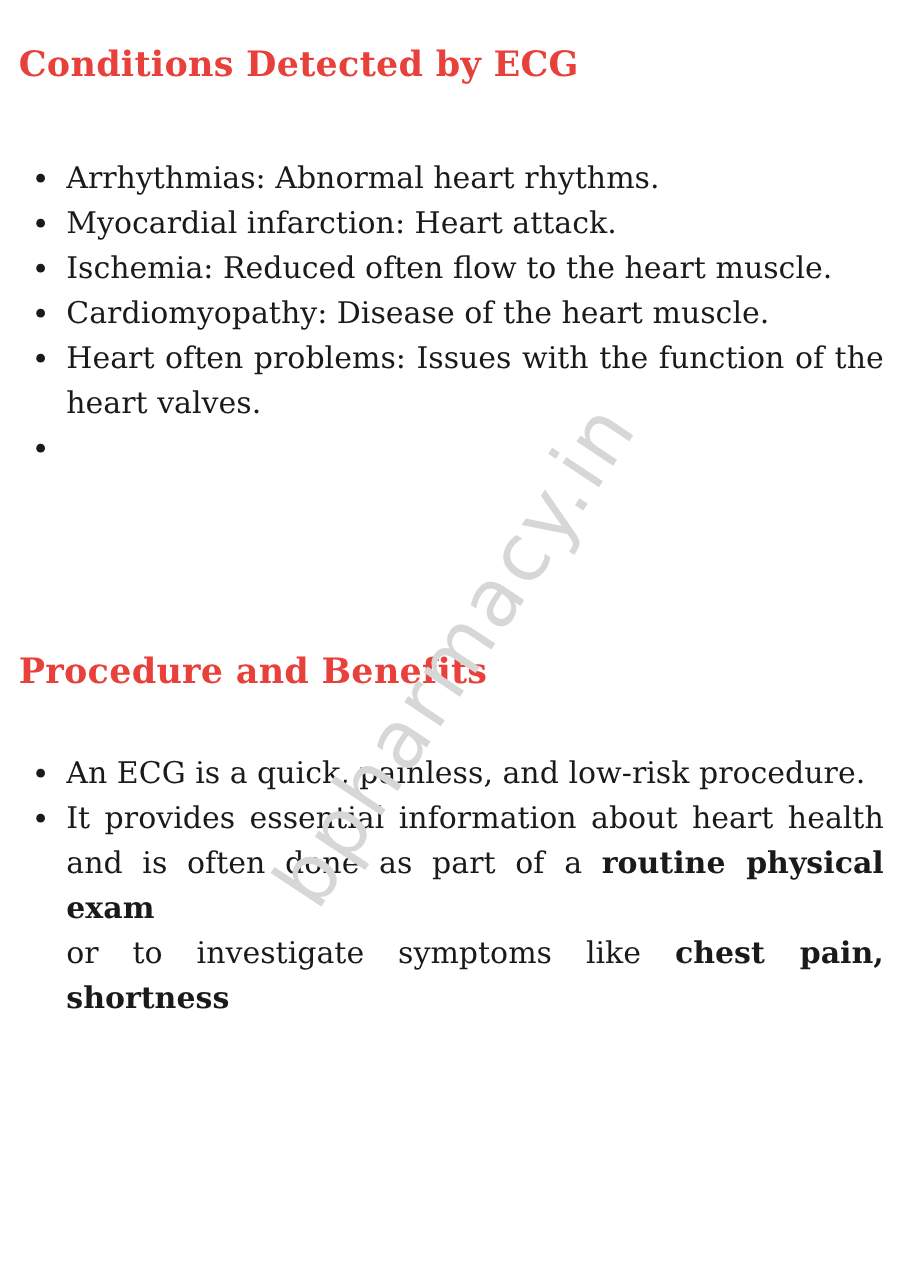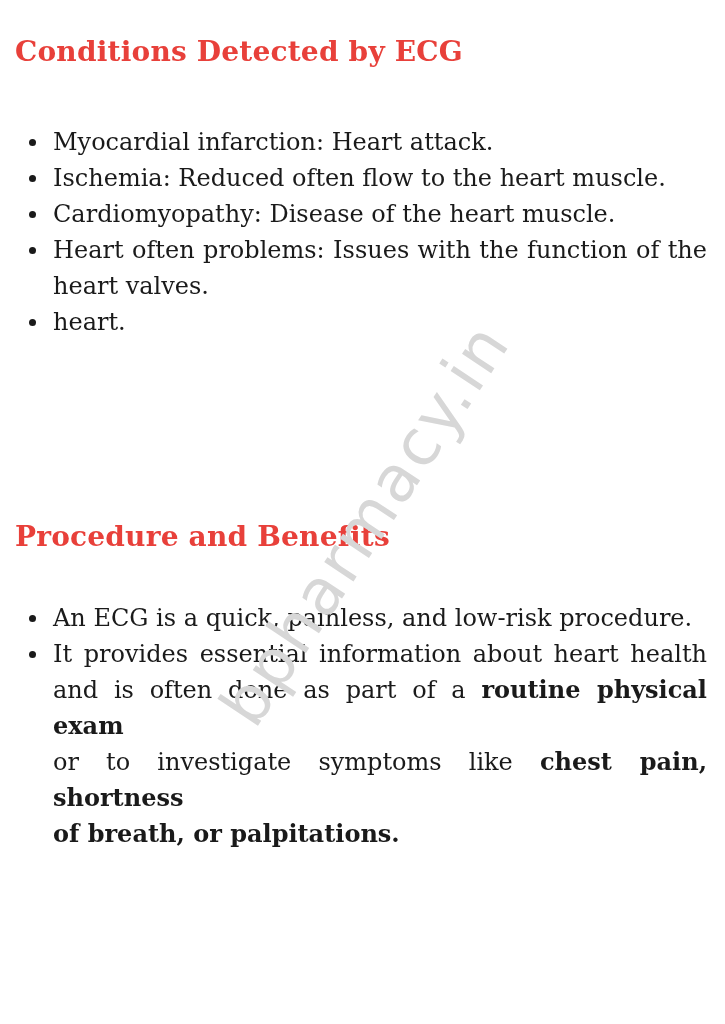--- a/index.html
+++ b/index.html
@@ -79,45 +79,46 @@
   }
 </style>
 </head>
 <body>
 
 <div class="page">
   <h1 class="heading heading-1">Conditions Detected by ECG</h1>
 
   <ul class="list list-1">
       <li>
+        <div class="line"><span>Arrhythmias: Abnormal heart rhythms.</span></div>
+      </li>
+      <li>
         <div class="line"><span>Myocardial infarction: Heart attack.</span></div>
       </li>
       <li>
         <div class="line"><span>Ischemia: Reduced often flow to the heart muscle.</span></div>
       </li>
       <li>
         <div class="line"><span>Cardiomyopathy: Disease of the heart muscle.</span></div>
       </li>
       <li>
         <div class="line justify"><span>Heart often problems: Issues with the function of the</span></div>
         <div class="line"><span>heart valves.</span></div>
       </li>
       <li>
-        <div class="line"><span>heart.</span></div>
       </li>
     </ul>
 
   <h1 class="heading heading-2">Procedure and Benefits</h1>
 
   <ul class="list list-2">
       <li>
         <div class="line"><span>An ECG is a quick, painless, and low-risk procedure.</span></div>
       </li>
       <li>
         <div class="line justify"><span>It provides essential information about heart health</span></div>
         <div class="line justify"><span>and is often done as part of a </span><span class="bold">routine physical exam</span></div>
         <div class="line justify"><span>or to investigate symptoms like </span><span class="bold">chest pain, shortness</span></div>
-        <div class="line"><span class="bold">of breath, or palpitations.</span></div>
       </li>
     </ul>
 
   <div class="watermark">bpharmacy.in</div>
 </div>
 
 </body></html>

